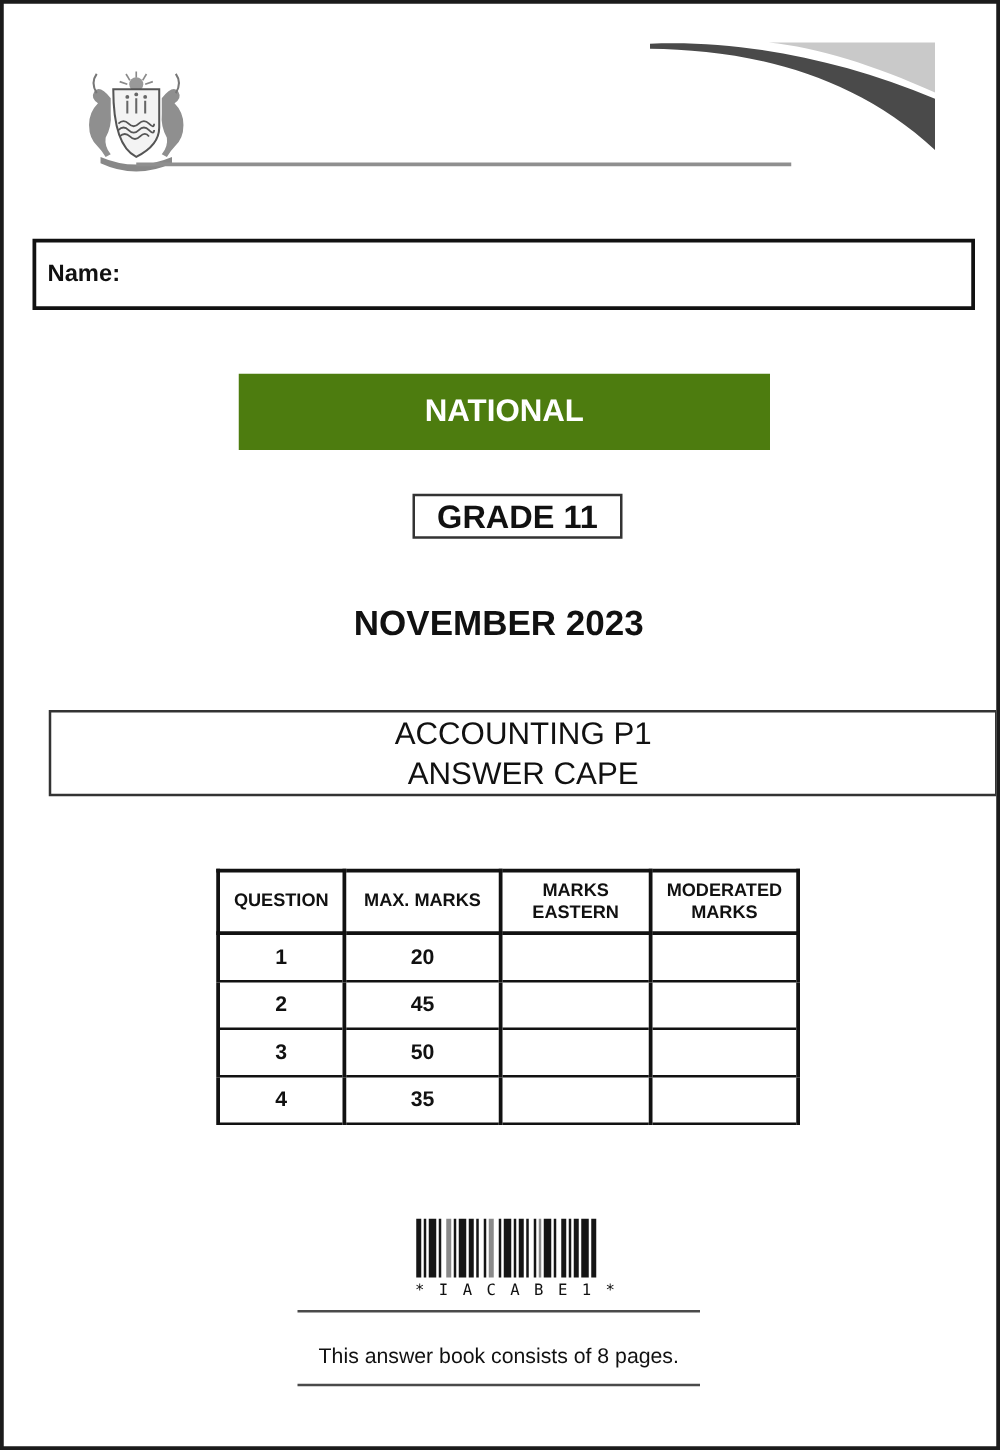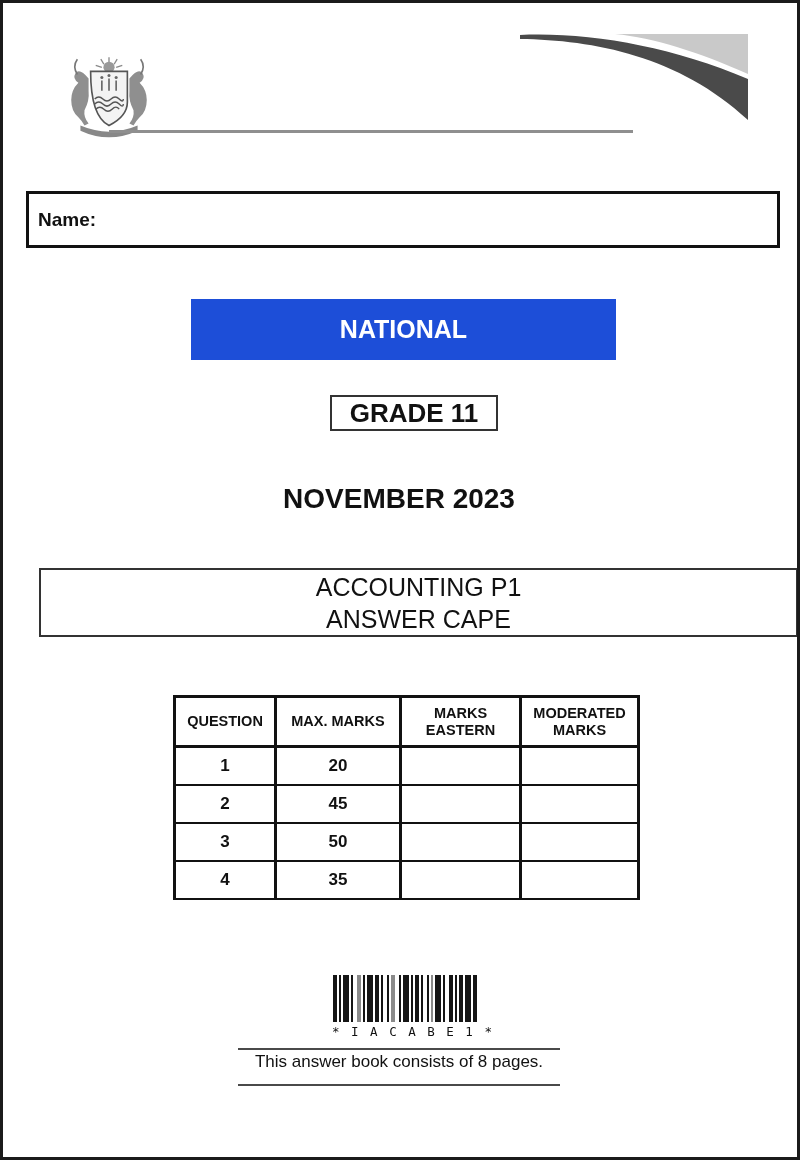--- a/index.html
+++ b/index.html
@@ -22,21 +22,21 @@
               border-bottom:2px solid #111;padding-bottom:2px;margin-top:1px;}
   .logo-line3{font-size:12px;color:#555;letter-spacing:1.2px;margin-top:2px;font-weight:500;}
   .header-rule{position:absolute;left:106px;top:127px;width:524px;height:3px;background:#8f8f8f;}
   .swoosh{position:absolute;left:516px;top:27px;width:231px;height:95px;}
   
   .name-box{position:absolute;left:23px;top:188px;width:754px;height:57px;
             box-sizing:border-box;border:3px solid #111;display:flex;align-items:center;}
   .name-label{font-size:19px;font-weight:bold;padding-left:9px;}
   .name-value{flex:1;height:100%;}
   
-  .banner{position:absolute;left:188px;top:296px;width:425px;height:61px;background:#1d4ed8;
+  .banner{position:absolute;left:188px;top:296px;width:425px;height:61px;background:#4d7c0f;
           color:#fff;text-align:center;font-weight:bold;font-size:25px;line-height:29px;
           display:flex;flex-direction:column;justify-content:center;}
   .grade-box{position:absolute;left:327px;top:392px;width:168px;height:36px;box-sizing:border-box;
              border:2px solid #333;text-align:center;font-weight:bold;font-size:26px;line-height:32px;}
   .session{position:absolute;left:0;top:480px;width:792px;text-align:center;
            font-weight:bold;font-size:28px;}
   .subject-box{position:absolute;left:24px;top:565px;width:759px;height:69px;box-sizing:border-box;
                border:2px solid #333;text-align:center;font-weight:normal;font-size:25px;line-height:32px;
                display:flex;flex-direction:column;justify-content:center;margin-left:12px;}
   
@@ -55,21 +55,21 @@
   .marks tr.total-row td{border-top:3px solid #111;border-bottom:3px solid #111;}
   .col-q{width:98px;}.col-m{width:122px;}.col-o{width:117px;}.col-d{width:115px;}
   
   .barcode{position:absolute;left:329px;top:972px;width:146px;text-align:center;}
   .barcode-bars{display:flex;height:47px;justify-content:center;}
   .barcode-text{margin-top:2px;font-family:"DejaVu Sans Mono", monospace;font-size:12.5px;
                 letter-spacing:2px;color:#111;white-space:nowrap;}
   
   .footer{position:absolute;left:235px;top:1045px;width:322px;box-sizing:border-box;
           border-top:2px solid #4a4a4a;border-bottom:2px solid #4a4a4a;
-          padding:2px 0 12px 0;text-align:center;font-size:17px;color:#111;white-space:nowrap;}
+          padding:25px 0 12px 0;text-align:center;font-size:17px;color:#111;white-space:nowrap;}
 </style>
 </head>
 <body>
 
 <div class="page">
 
   <svg class="arms" viewBox="0 0 96 86">
     <g stroke="#8a8a8a" stroke-width="1.3">
       <line x1="48" y1="1" x2="48" y2="6"></line>
         <line x1="40" y1="3" x2="43" y2="8"></line>

